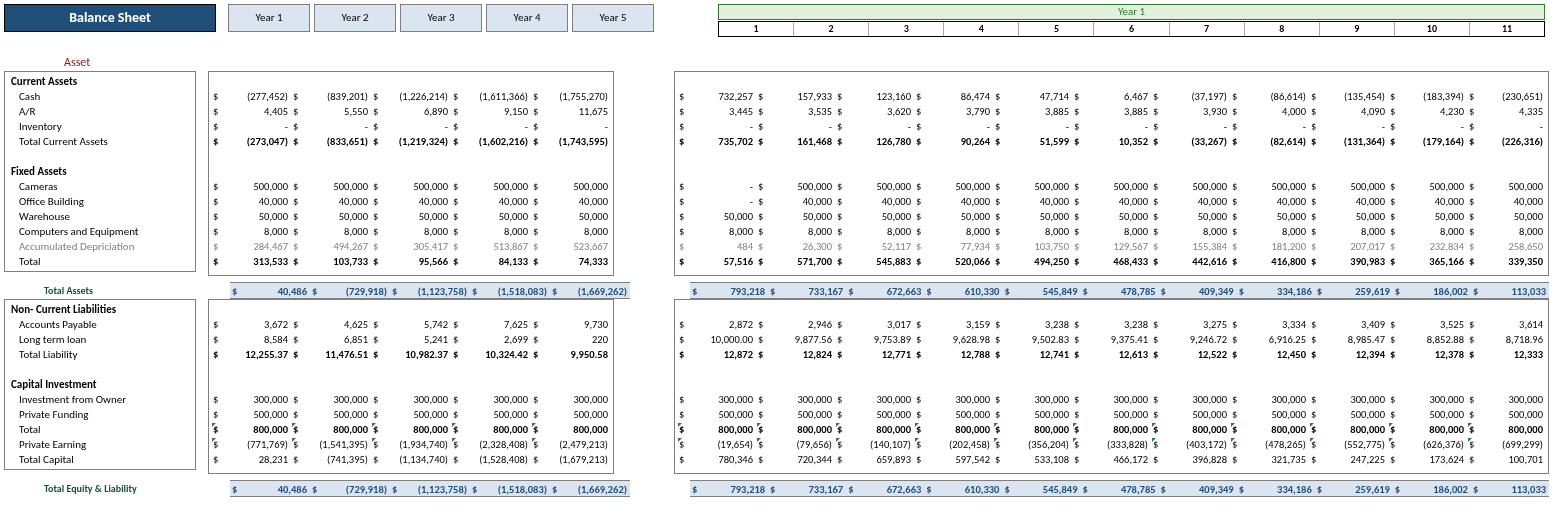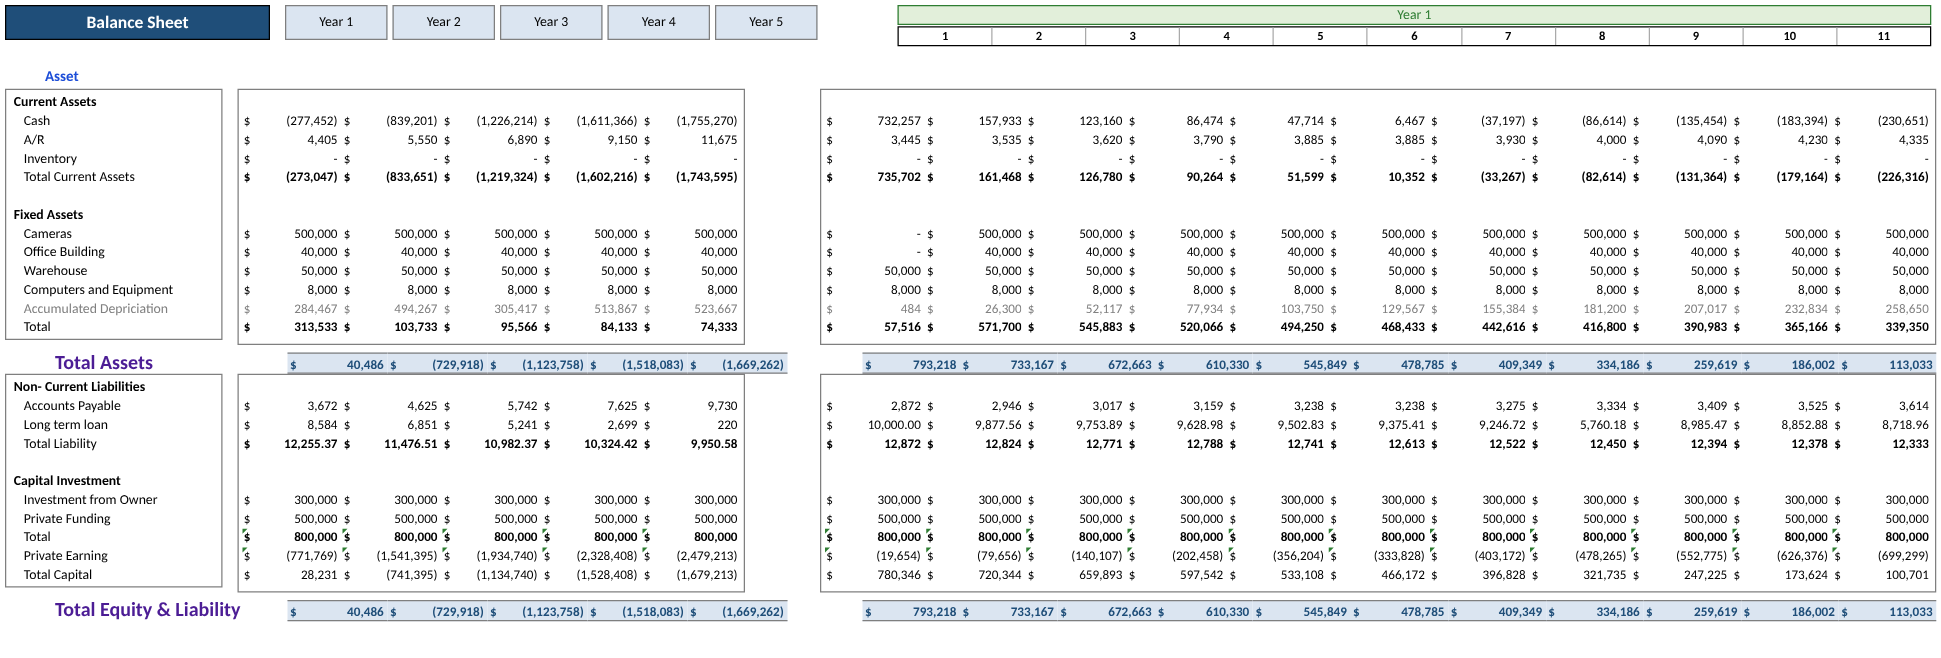--- a/index.html
+++ b/index.html
@@ -9,25 +9,25 @@
   .yr-headers{display:flex;margin-left:12px}
   .yr-cell{width:80px;height:26px;line-height:26px;text-align:center;border:1px solid #7f7f7f;background:#dbe5f1;margin-right:4px;font-size:11px}
   .yr-cell:last-child{margin-right:0}
   .gap-mid{width:60px}
   .month-block{flex:1;margin-left:0}
   .month-year{border:1px solid #2e7d32;color:#2e7d32;background:#e2efda;height:14px;line-height:14px;text-align:center;font-size:11px;margin:0 4px 1px 4px}
   .month-row{display:flex;border:1px solid #000;margin:0 4px}
   .month-cell{flex:1;text-align:center;font-weight:bold;border-right:1px solid #aaa;font-size:10px;height:14px;line-height:14px}
   .month-cell:last-child{border-right:none}
 
-  .section-title{color:#1d4ed8;font-weight:bold;font-size:12px;margin:18px 0 2px 32px}
-  .grand-title{color:#4c1d95;font-weight:bold;font-size:16px;margin:10px 0 0 40px}
+  .section-title{color:#7f1d1d;font-weight:normal;font-size:12px;margin:18px 0 2px 60px}
+  .grand-title{color:#14532d;font-weight:bold;font-size:10px;margin:10px 0 0 40px}
 
   .body-row{display:flex;align-items:stretch}
-  .labels-col{width:174px;box-sizing:border-box}
+  .labels-col{width:192px;box-sizing:border-box}
   .labels-box{border:1px solid #7f7f7f;padding:2px 6px 2px 6px;margin-bottom:4px}
   .lbl{height:15px;line-height:15px;white-space:nowrap;overflow:hidden}
   .lbl.head{font-weight:bold}
   .lbl.sub{padding-left:8px}
   .lbl.muted{color:#808080;padding-left:8px}
   .lbl.total{font-weight:normal;padding-left:8px}
 
   .yr-data{margin-left:12px;border:1px solid #7f7f7f;padding:2px 2px;display:flex}
   .yr-data .col{width:80px}
   .mo-data{margin-left:60px;border:1px solid #7f7f7f;padding:2px 2px;display:flex;flex:1}
@@ -1369,21 +1369,21 @@
           </div>
         </div>
         <div class="col">
           <div class="cell blank"></div>
           <div class="cell ">
             <span class="cur">$</span>
             <span class="val">3,334</span>
           </div>
           <div class="cell ">
             <span class="cur">$</span>
-            <span class="val">5,760.18</span>
+            <span class="val">6,916.25</span>
           </div>
           <div class="cell bold">
             <span class="cur">$</span>
             <span class="val">12,450</span>
           </div>
           <div class="cell blank"></div>
           <div class="cell blank"></div>
           <div class="cell ">
             <span class="cur">$</span>
             <span class="val">300,000</span>

